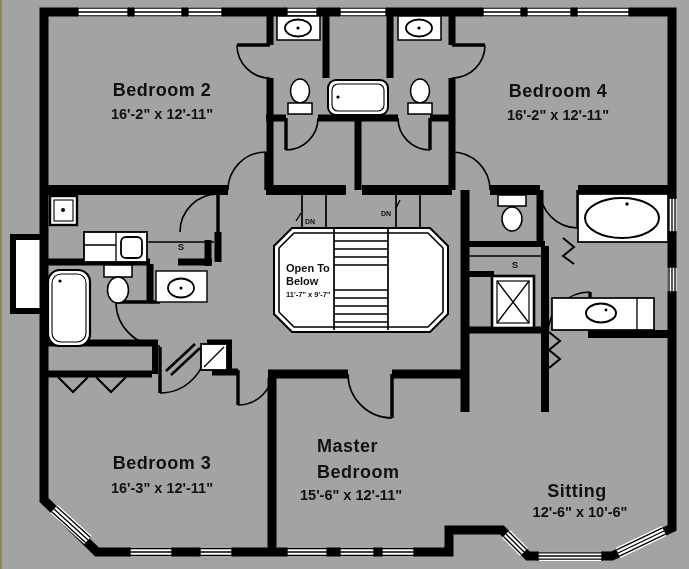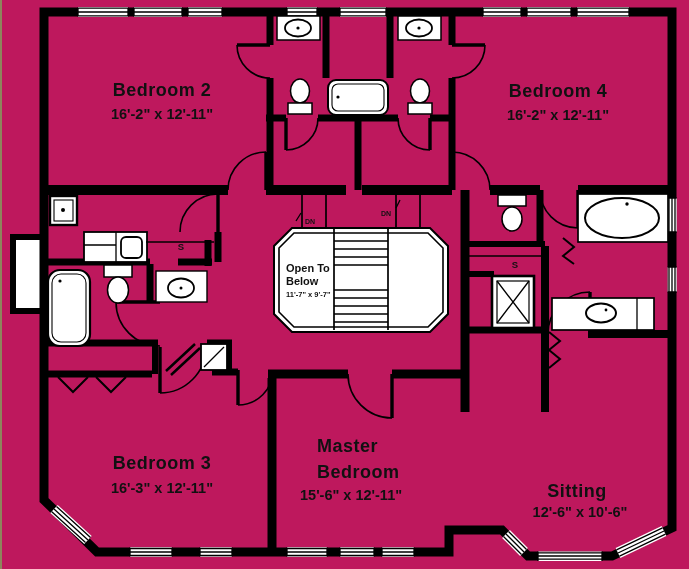--- a/index.html
+++ b/index.html
@@ -1,17 +1,17 @@
 <!DOCTYPE html>
 <html><head>
 <meta charset="utf-8">
 <style>
   html,body{margin:0;padding:0;background:#ffffff;}
   .plan-wrap{
-    position:relative;width:689px;height:569px;background:#be185d;
+    position:relative;width:689px;height:569px;background:#a3a3a3;
     border-left:2px solid #8e855c;box-sizing:border-box;overflow:hidden;
     font-family:"Liberation Sans", sans-serif;
   }
   svg{display:block;}
   .w{stroke:#000;fill:none;stroke-linecap:butt;}
   .sw9{stroke-width:9;} .sw10{stroke-width:10;} .sw8{stroke-width:8;}
   .sw7{stroke-width:7;} .sw6{stroke-width:6;}
   .thin2{stroke:#000;fill:none;stroke-width:2;}
   .fix{stroke:#000;fill:#fff;}
   .arc{stroke:#000;fill:none;stroke-width:1.6;}

